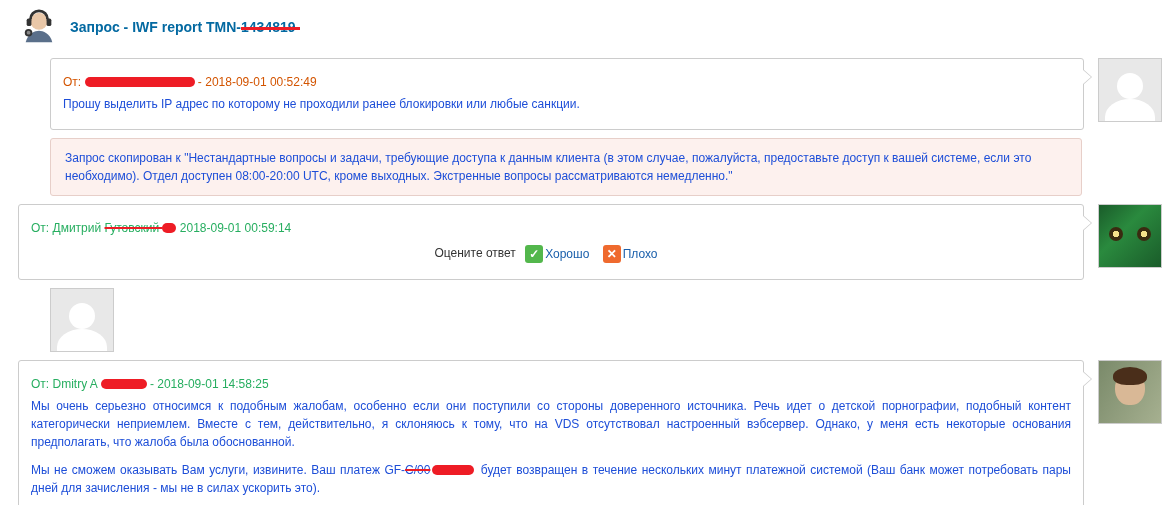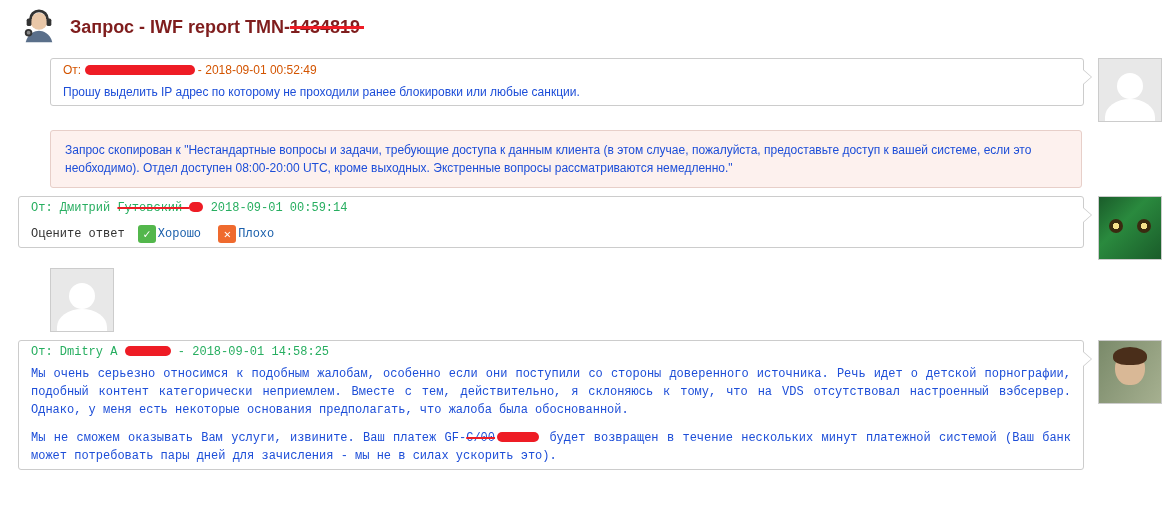--- a/index.html
+++ b/index.html
@@ -1,47 +1,47 @@
 <!DOCTYPE html>
 <html><head>
 <meta charset="utf-8">
 <style>
   * { box-sizing: border-box; margin: 0; padding: 0; }
   body { font-family: Arial, Helvetica, sans-serif; font-size: 12px; color: #333; background: #fff; width: 1162px; }
   
   .header { display: flex; align-items: center; padding: 8px 10px 12px 20px; }
   .header-icon { width: 38px; height: 38px; margin-right: 12px; position: relative; }
-  .header-title { font-size: 18px; font-weight: bold; color: #7f1d1d; }
+  .header-title { font-size: 14px; font-weight: bold; color: #0369a1; }
   .header-title .strike { position: relative; }
   .header-title .strike::after { content:""; position:absolute; left:0; right:-4px; top:48%; height:3px; background:#ee1c25; }
   
   .row { display: flex; margin-bottom: 8px; align-items: flex-start; }
   .row.client { padding-left: 50px; }
-  .row.staff  { padding-left: 18px; font-family: Liberation Mono, monospace; }
+  .row.staff  { padding-left: 18px; }
   .row.system { padding-left: 50px; }
   
-  .bubble { flex: 1; border: 1px solid #ccc; border-radius: 3px; padding: 4px 12px; position: relative; background:#fff; }
+  .bubble { flex: 1; border: 1px solid #ccc; border-radius: 3px; padding: 16px 12px; position: relative; background:#fff; }
   .bubble.client { margin-right: 14px; }
   .bubble.staff  { margin-right: 14px; }
   .bubble.system { background: #fdf1ee; border-color:#e7cfc9; margin-right: 80px; padding:10px 14px; }
   .bubble .pointer { position:absolute; top:10px; width:0; height:0; border-top:8px solid transparent; border-bottom:8px solid transparent; }
   .bubble.client .pointer,
   .bubble.staff  .pointer { right:-9px; border-left:9px solid #ccc; }
   .bubble.client .pointer::after,
   .bubble.staff  .pointer::after { content:""; position:absolute; right:1px; top:-7px; border-top:7px solid transparent; border-bottom:7px solid transparent; border-left:8px solid #fff; }
   
   .meta { font-size: 12px; margin-bottom: 6px; }
   .meta .from-label { color:#d35400; }
   .meta.staff .from-label { color:#27ae60; }
   .meta .redact { display:inline-block; vertical-align:middle; height:10px; border-radius:5px; background:#ee1c25; position:relative; top:-1px; }
   .body-text { line-height: 1.5; color:#1d4ed8; }
   .body-text .inline-redact { display:inline-block; vertical-align:middle; height:10px; width:42px; border-radius:6px; background:#ee1c25; margin:0 2px; position:relative; top:-1px;}
   .strike-through { text-decoration: line-through; text-decoration-color:#ee1c25; text-decoration-thickness:2px; }
   
-  .rate-row { text-align:left; margin-top:10px; font-size:12px; }
+  .rate-row { text-align:center; margin-top:10px; font-size:12px; }
   .rate-label { margin-right:6px; color:#333; }
   .rate-btn-ico { display:inline-flex; align-items:center; justify-content:center; width:18px; height:18px; border-radius:3px; vertical-align:middle; margin-right:2px; color:#fff; font-size:12px; font-weight:bold; }
   .rate-btn-ico.good { background:#53b74c; }
   .rate-btn-ico.bad  { background:#ef6a2e; }
   .rate-btn-txt { vertical-align:middle; margin-right:10px; color:#333; cursor:pointer; }
   
   .avatar { width:64px; height:64px; border:1px solid #ccc; background:#e8e8e8; flex:0 0 64px; position:relative; overflow:hidden; }
   .avatar.anon::before { content:""; position:absolute; left:50%; top:14px; width:26px; height:26px; background:#fff; border-radius:50%; transform:translateX(-50%);}
   .avatar.anon::after  { content:""; position:absolute; left:50%; bottom:-14px; width:50px; height:36px; background:#fff; border-radius:50% 50% 0 0; transform:translateX(-50%);}
   .avatar.frog { background: linear-gradient(135deg,#1a5c2a 0%, #2a8a3e 40%, #1a5c2a 100%); }

